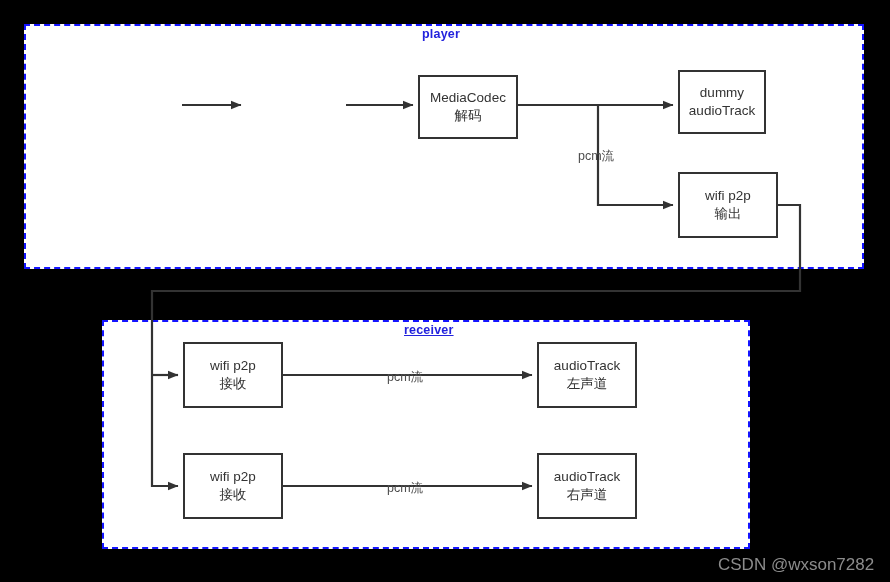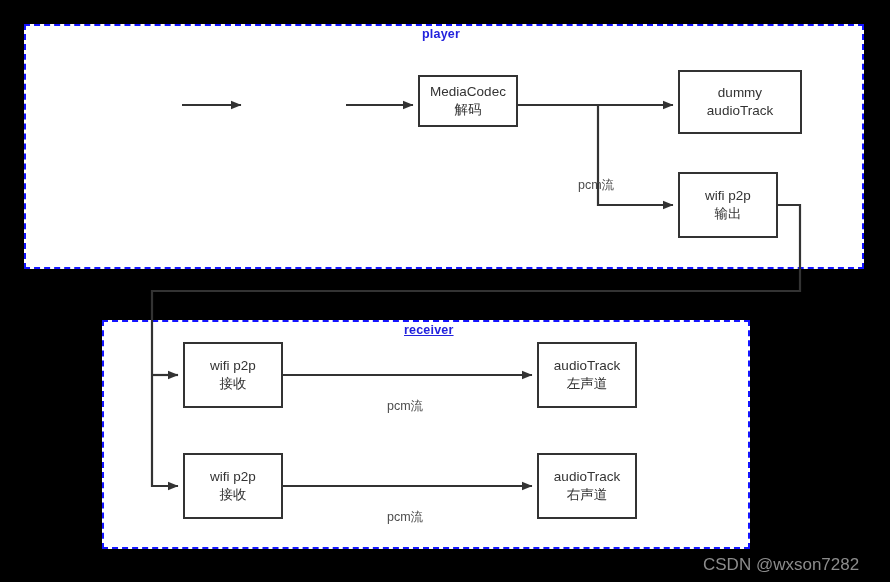--- a/index.html
+++ b/index.html
@@ -71,21 +71,20 @@
     height: 582px;
     pointer-events: none;
   }
   .edge-label {
     position: absolute;
     color: #4d4d4d;
     font-size: 12.5px;
     background: transparent;
     white-space: nowrap;
     font-family: "Liberation Sans", sans-serif;
-    margin-top: 29px;
   }
   .watermark {
     position: absolute;
     color: #8c8c8c;
     font-size: 17px;
     white-space: nowrap;
     font-family: "Liberation Sans", sans-serif;
   }
 </style>
 </head>
@@ -124,28 +123,28 @@
       <path d="M 283 486 L 532 486" marker-end="url(#arrow)"></path>
     </g>
   </svg>
 
   <div class="edge-label" style="left: 578px; top: 148px; color: rgb(77, 77, 77);">pcm流</div>
   <div class="edge-label" style="left: 387px; top: 369px; color: rgb(77, 77, 77);">pcm流</div>
   <div class="edge-label" style="left: 387px; top: 480px; color: rgb(77, 77, 77);">pcm流</div>
 
 
 
-  <div class="node" id="node-codec" style="left: 418px; top: 75px; width: 100px; height: 52px; border-color: rgb(51, 51, 51); color: rgb(51, 51, 51);">
+  <div class="node" id="node-codec" style="left: 418px; top: 75px; width: 100px; height: 64px; border-color: rgb(51, 51, 51); color: rgb(51, 51, 51);">
     <div>
       <span>MediaCodec</span>
       <span>解码</span>
     </div>
   </div>
 
-  <div class="node" id="node-dummy-track" style="left: 678px; top: 70px; width: 124px; height: 64px; border-color: rgb(51, 51, 51); color: rgb(51, 51, 51);">
+  <div class="node" id="node-dummy-track" style="left: 678px; top: 70px; width: 88px; height: 64px; border-color: rgb(51, 51, 51); color: rgb(51, 51, 51);">
     <div>
       <span>dummy</span>
       <span>audioTrack</span>
     </div>
   </div>
 
   <div class="node" id="node-p2p-out" style="left: 678px; top: 172px; width: 100px; height: 66px; border-color: rgb(51, 51, 51); color: rgb(51, 51, 51);">
     <div>
       <span>wifi p2p</span>
       <span>输出</span>
@@ -173,15 +172,15 @@
     </div>
   </div>
 
   <div class="node" id="node-track-right" style="left: 537px; top: 453px; width: 100px; height: 66px; border-color: rgb(51, 51, 51); color: rgb(51, 51, 51);">
     <div>
       <span>audioTrack</span>
       <span>右声道</span>
     </div>
   </div>
 
-  <div class="watermark" id="watermark" style="left: 703px; top: 555px; color: rgb(140, 140, 140);">CSDN @wxson7282</div>
+  <div class="watermark" id="watermark" style="left: 718px; top: 555px; color: rgb(140, 140, 140);">CSDN @wxson7282</div>
 
 </div>
 
 </body></html>

